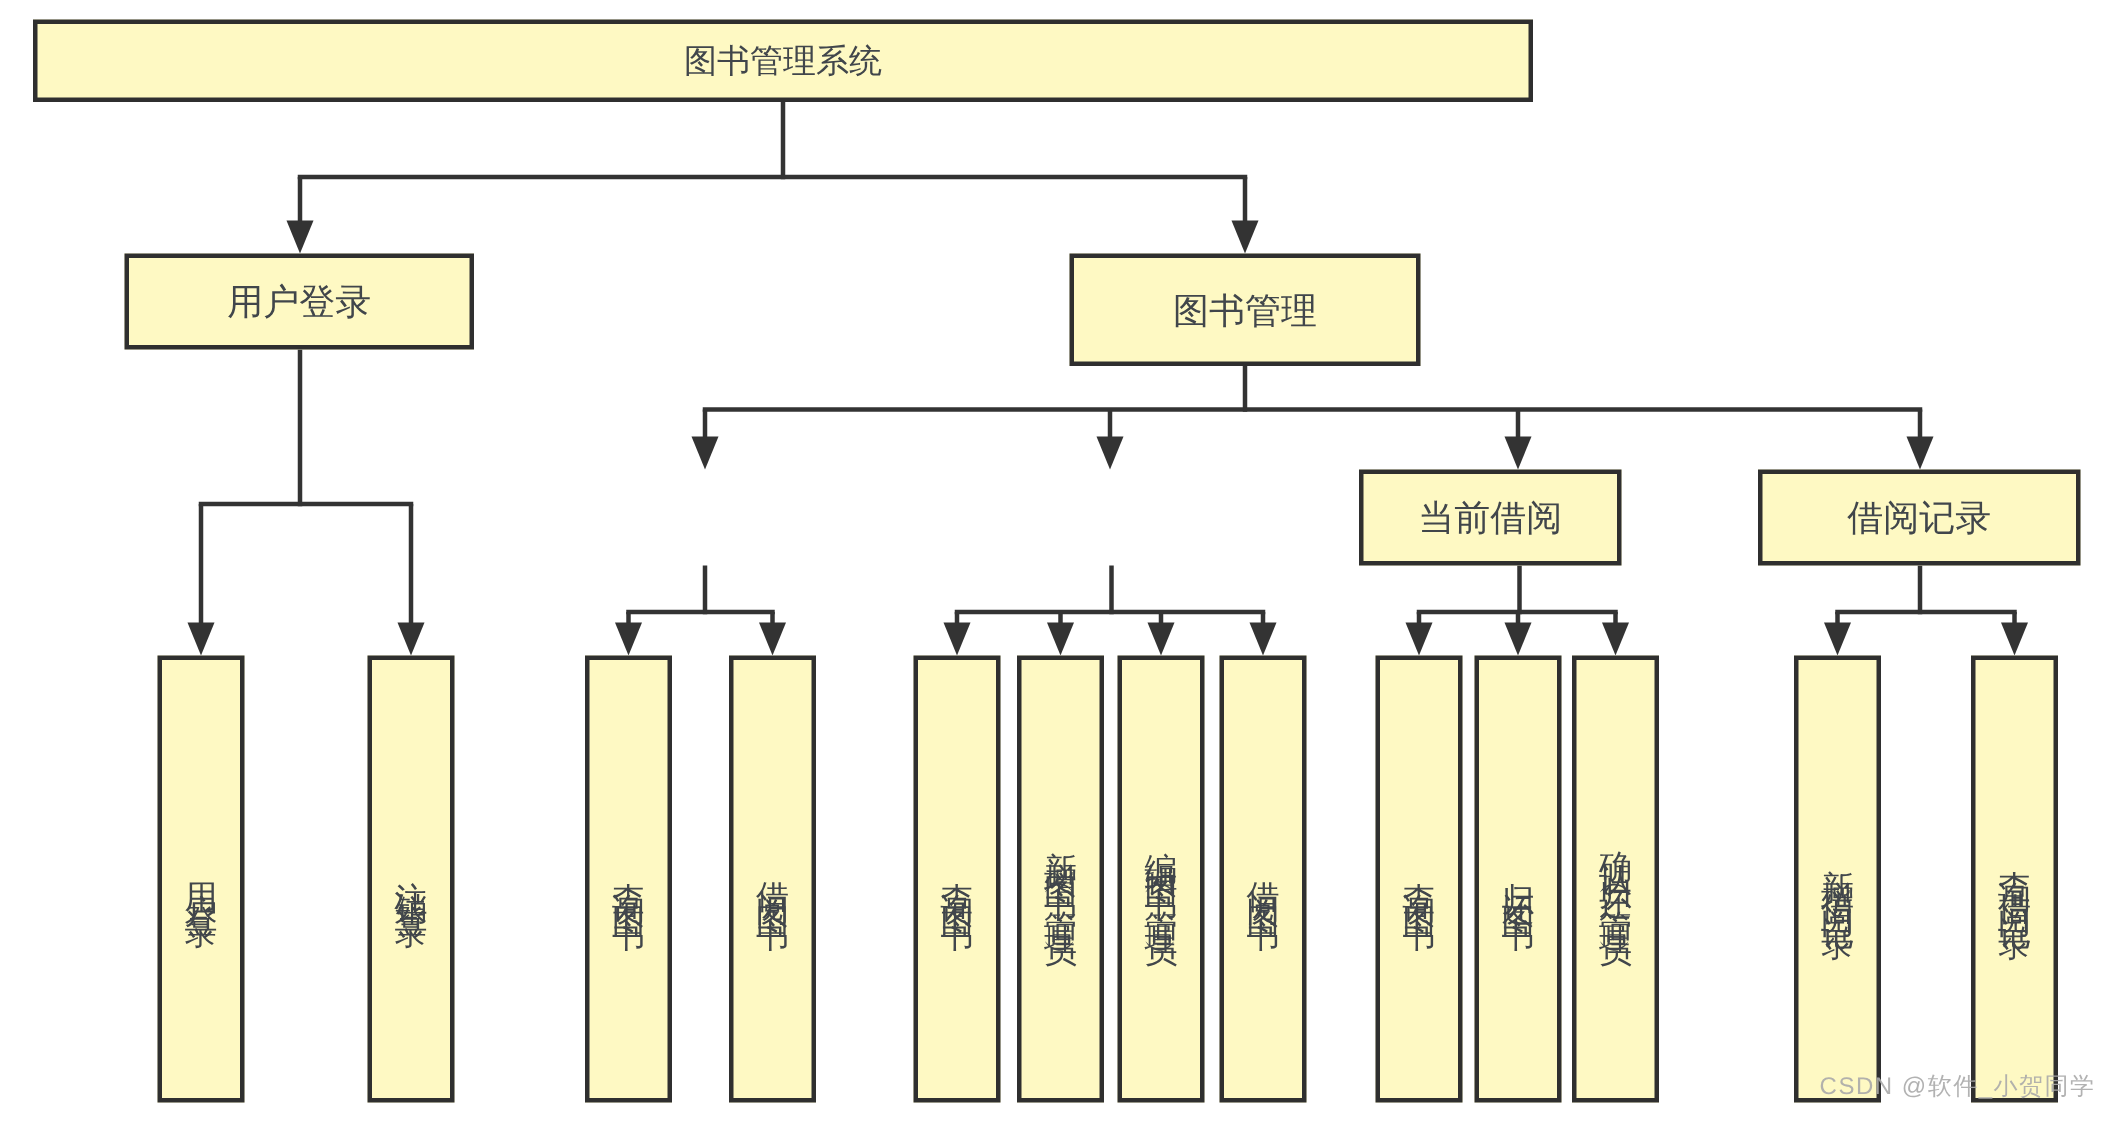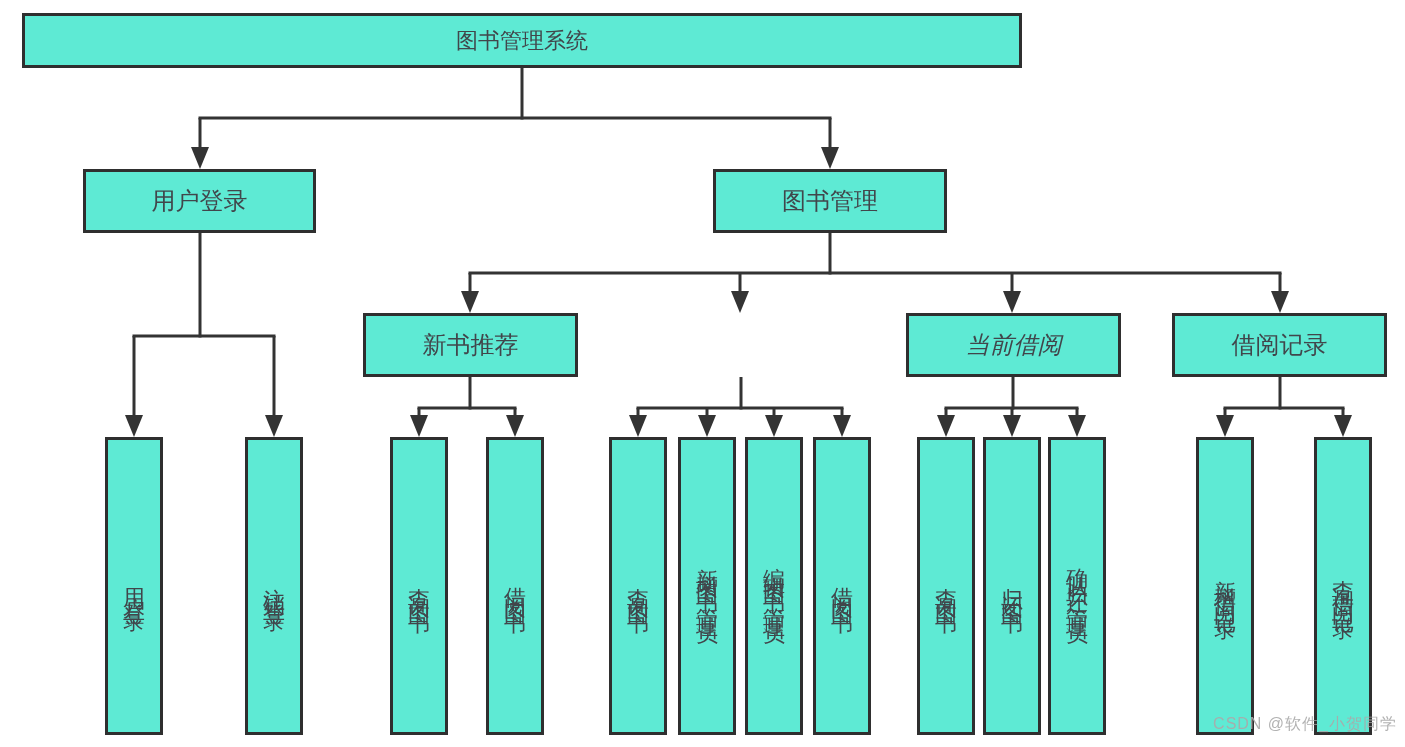--- a/index.html
+++ b/index.html
@@ -16,21 +16,21 @@
   }
   .connector-svg{
     position:absolute;
     left:0;top:0;
     width:1405px;height:747px;
     pointer-events:none;
   }
   .box{
     position:absolute;
     box-sizing:border-box;
-    background:#5eead4;
+    background:#fef9c3;
     border:3px solid #2f2f2f;
     display:flex;
     align-items:center;
     justify-content:center;
     color:#41464b;
     text-align:center;
     white-space:nowrap;
   }
   .box.h-root{ font-size:22px; }
   .box.h-node{ font-size:24px; }
@@ -132,24 +132,23 @@
       <line class="stroke" x1="1225" y1="408" x2="1225" y2="416"></line>
       <polygon class="arrow" points="1216,415 1234,415 1225,437"></polygon>
       <line class="stroke" x1="1343" y1="408" x2="1343" y2="416"></line>
       <polygon class="arrow" points="1334,415 1352,415 1343,437"></polygon>
     </g>
   </svg>
 
   <div class="box h-root" style="left:22px;top:13px;width:1000px;height:55px;">图书管理系统</div>
 
   <div class="box h-node" style="left:83px;top:169px;width:233px;height:64px;">用户登录</div>
-  <div class="box h-node" style="left:713px;top:169px;width:234px;height:64px;">图书管理</div>
+  <div class="box h-node" style="left:713px;top:169px;width:234px;height:75px;">图书管理</div>
 
-  <div class="box h-node" style="left:363px;top:313px;width:215px;height:64px;">新书推荐</div>
-  <div class="box h-node" style="left:906px;top:313px;width:215px;height:64px;font-style:italic;">当前借阅</div>
+  <div class="box h-node" style="left:906px;top:313px;width:175px;height:64px;">当前借阅</div>
   <div class="box h-node" style="left:1172px;top:313px;width:215px;height:64px;">借阅记录</div>
 
   <div class="box v-leaf" style="left:105px;top:437px;width:58px;height:298px;">用户登录</div>
   <div class="box v-leaf" style="left:245px;top:437px;width:58px;height:298px;">注销登录</div>
 
   <div class="box v-leaf" style="left:390px;top:437px;width:58px;height:298px;">查询图书</div>
   <div class="box v-leaf" style="left:486px;top:437px;width:58px;height:298px;">借阅图书</div>
 
   <div class="box v-leaf" style="left:609px;top:437px;width:58px;height:298px;">查询图书</div>
   <div class="box v-leaf" style="left:678px;top:437px;width:58px;height:298px;">新增图书（管理员）</div>

